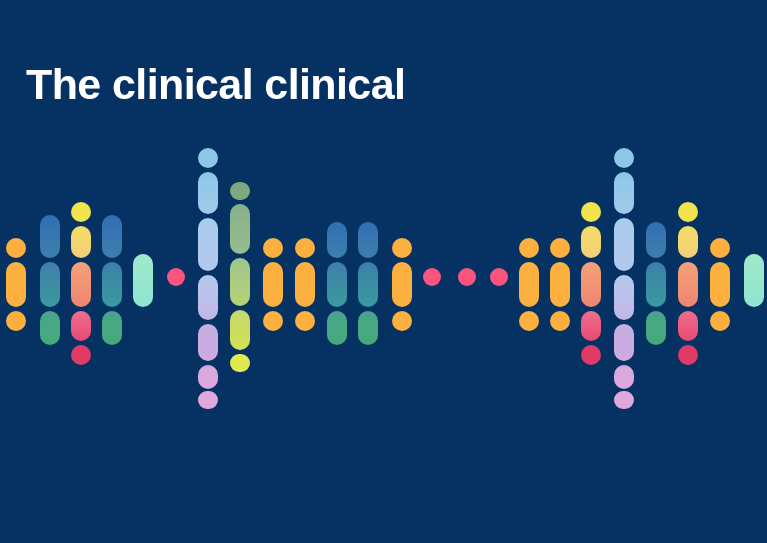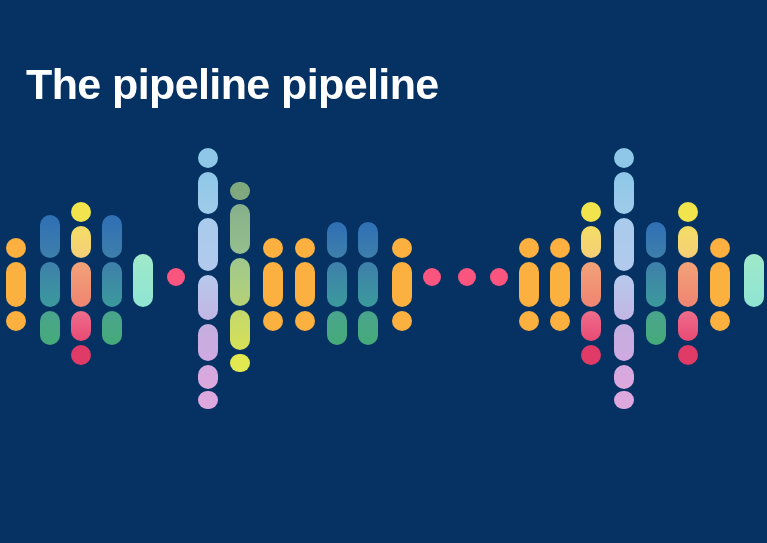--- a/index.html
+++ b/index.html
@@ -172,15 +172,15 @@
       <div class="wf-col" style="left: 710px; top: 0px; width: 20px; height: 543px;">
         <div class="wf-seg" style="left: 0px; top: 238px; width: 20px; height: 20px; background: rgb(251, 176, 64);"></div>
         <div class="wf-seg" style="left: 0px; top: 262px; width: 20px; height: 45px; background: rgb(251, 176, 64);"></div>
         <div class="wf-seg" style="left: 0px; top: 311px; width: 20px; height: 20px; background: rgb(251, 176, 64);"></div>
       </div>
       <div class="wf-col" style="left: 744px; top: 0px; width: 20px; height: 543px;">
         <div class="wf-seg" style="left: 0px; top: 254px; width: 20px; height: 53px; background: linear-gradient(rgb(159, 233, 201) 0%, rgb(143, 229, 211) 100%);"></div>
       </div>
     </div>
 
-  <h1 id="page-title">The pipeline pipeline</h1>
+  <h1 id="page-title">The clinical clinical</h1>
 
 </div>
 
 </body></html>

